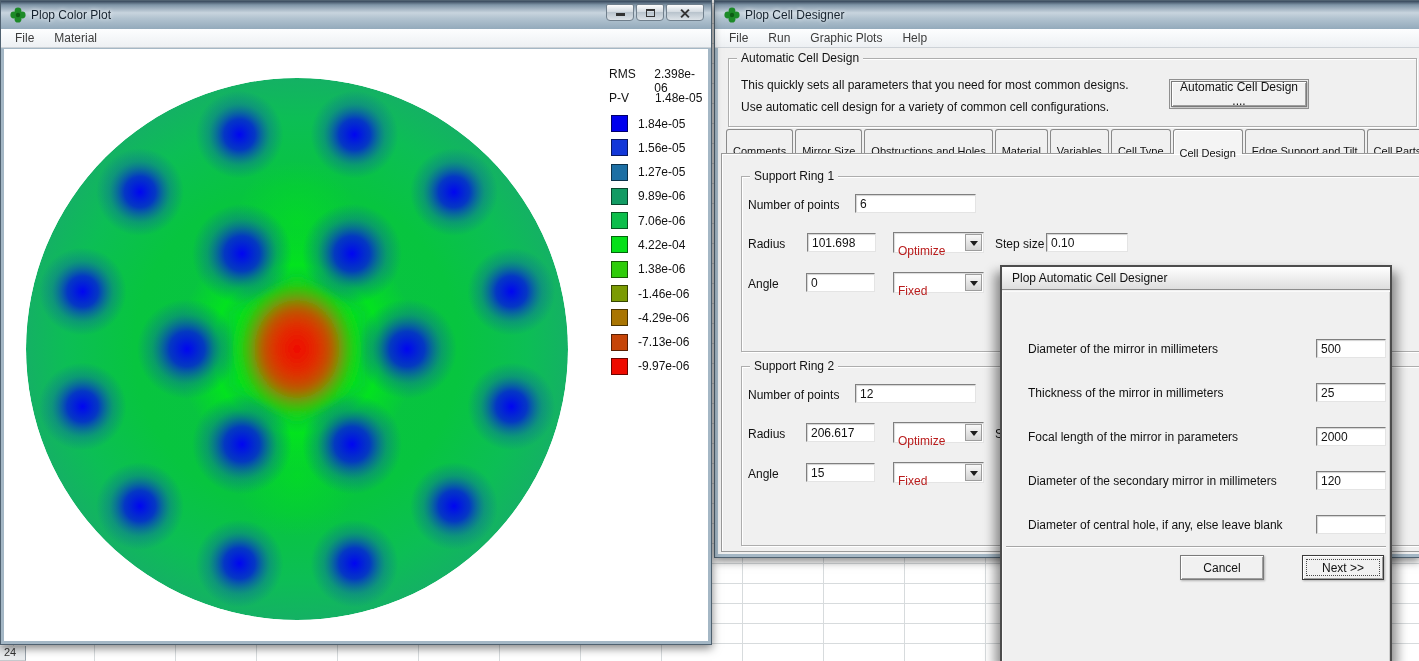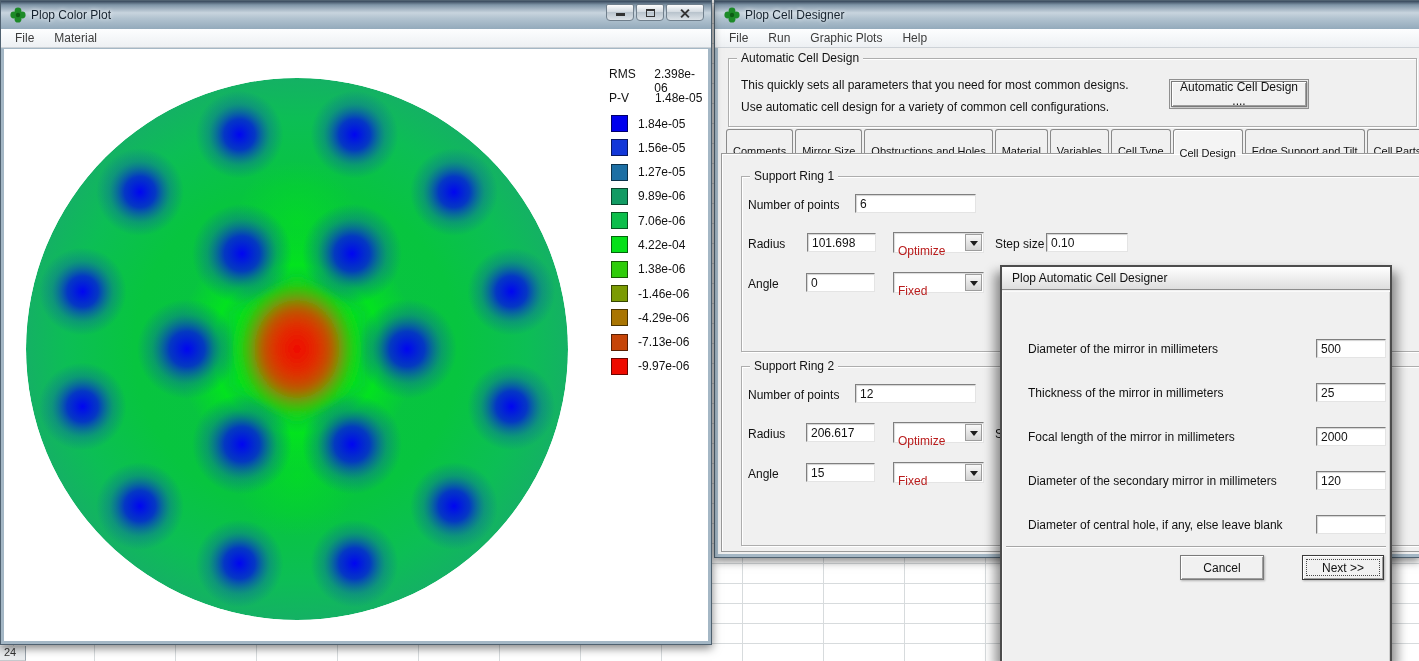--- a/index.html
+++ b/index.html
@@ -355,21 +355,21 @@
       <div id="dialog-fields">
           <div class="dlg-row" style="top: 48px;">
             <div class="dlg-label">Diameter of the mirror in millimeters</div>
             <input class="tbox dlg-input" value="500" style="">
           </div>
           <div class="dlg-row" style="top: 92px;">
             <div class="dlg-label">Thickness of the mirror in millimeters</div>
             <input class="tbox dlg-input" value="25" style="">
           </div>
           <div class="dlg-row" style="top: 136px;">
-            <div class="dlg-label">Focal length of the mirror in millimeters</div>
+            <div class="dlg-label">Focal length of the mirror in parameters</div>
             <input class="tbox dlg-input" value="2000" style="">
           </div>
           <div class="dlg-row" style="top: 180px; padding-left: 35px;">
             <div class="dlg-label">Diameter of the secondary mirror in millimeters</div>
             <input class="tbox dlg-input" value="120" style="">
           </div>
           <div class="dlg-row" style="top: 224px;">
             <div class="dlg-label">Diameter of central hole, if any, else leave blank</div>
             <input class="tbox dlg-input" style="">
           </div>

